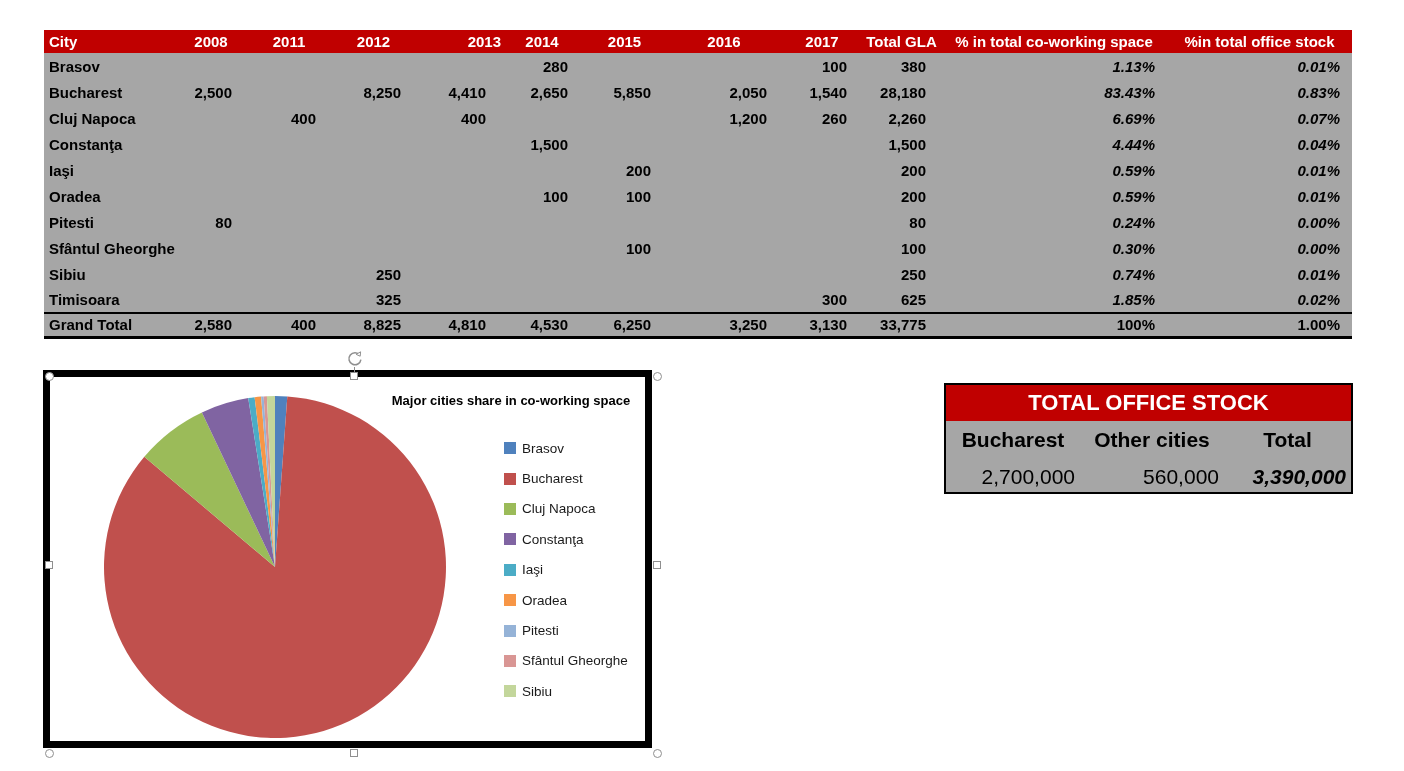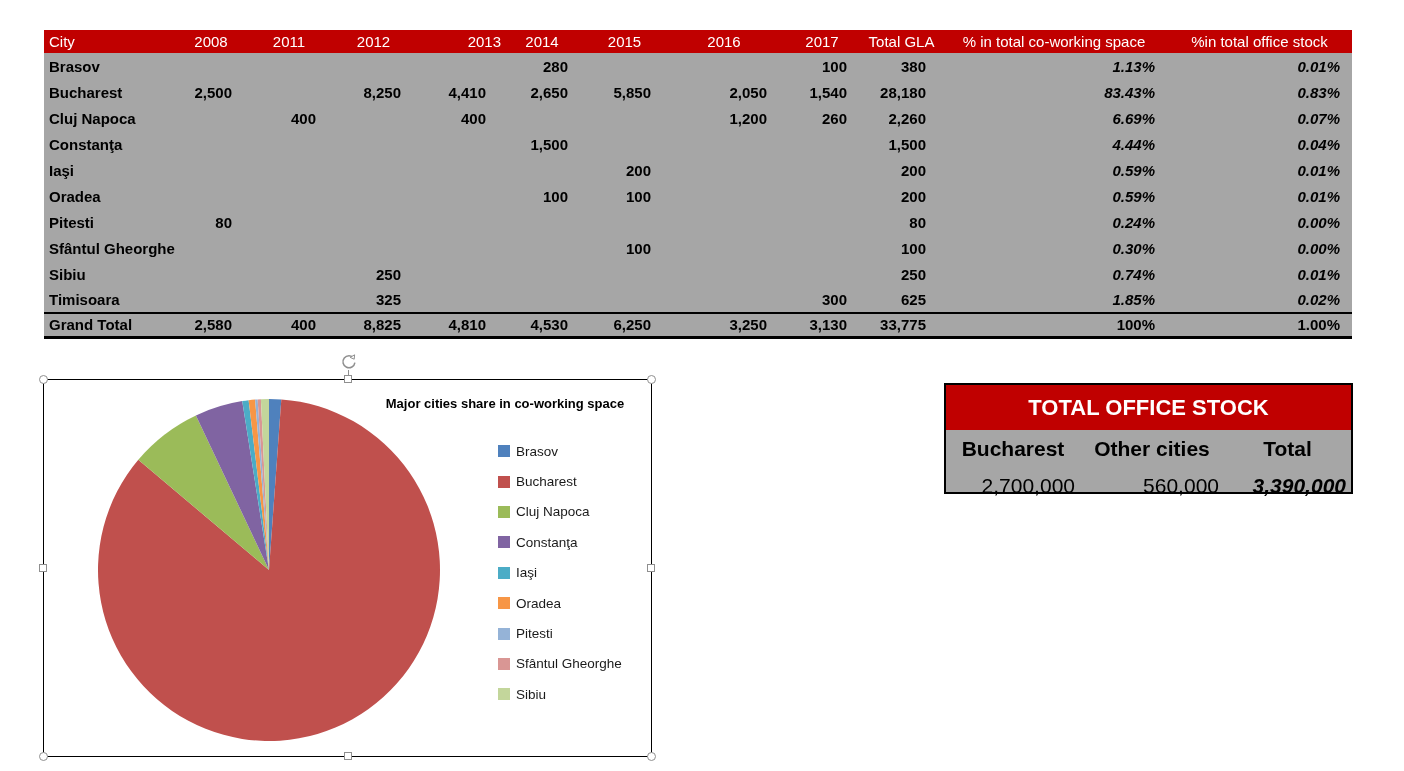--- a/index.html
+++ b/index.html
@@ -4,51 +4,51 @@
 <style>
   * { margin:0; padding:0; box-sizing:border-box; }
   html,body { width:1404px; height:771px; background:#ffffff; overflow:hidden;
               font-family:"Liberation Sans", sans-serif; }
   #stage { position:relative; width:1404px; height:771px; background:#ffffff; }
 
   
   #main-table { position:absolute; left:44px; top:30px; width:1308px;
                 border-collapse:collapse; table-layout:fixed; }
   #main-table th, #main-table td { overflow:hidden; white-space:nowrap; }
-  #main-table thead th { background:#C00000; color:#ffffff; font-weight:400;
+  #main-table thead th { background:#C00000; color:#ffffff; font-weight:700;
                          font-size:15px; height:23px; text-align:center; }
   #main-table thead th.c-city { text-align:left; padding-left:5px; }
   #main-table tbody td { background:#A6A6A6; color:#000000; font-weight:700;
                          font-size:15px; height:26px; }
   #main-table td.c-city { text-align:left; padding-left:5px; }
   #main-table td.c-num  { text-align:right; padding-right:15px; }
   #main-table td.c-pct  { text-align:right; padding-right:12px; font-style:italic; }
   #main-table tr.grand td { border-top:2px solid #000; border-bottom:3px solid #000;
                             height:24px; font-style:normal; }
 
   
-  #chart { position:absolute; left:43px; top:379px; width:609px; height:378px;
-           background:#ffffff; border:1px solid #000000; }
+  #chart { position:absolute; left:43px; top:370px; width:609px; height:378px;
+           background:#ffffff; border:7px solid #000000; }
   .handle { position:absolute; background:#ffffff; border:1px solid #8f8f8f; z-index:5; }
   .handle.circ { width:9px; height:9px; border-radius:50%; }
   .handle.sq   { width:8px; height:8px; }
   #rotate-grip { position:absolute; left:296px; top:-27px; width:18px; height:18px; }
   #rotate-stem { position:absolute; left:304px; top:-10px; width:1px; height:10px; background:#8f8f8f; }
   #chart-title { position:absolute; left:330px; top:16px; width:262px; text-align:center;
                  font-size:13px; font-weight:700; color:#000; }
   #pie-svg { position:absolute; left:54px; top:19px; }
   #legend { position:absolute; left:454px; top:56px; display:flex; flex-direction:column; }
   .legend-item { display:flex; align-items:center; height:30.4px; }
   .legend-swatch { width:12px; height:12px; margin-right:6px; flex:none; }
   .legend-label { font-size:13.5px; color:#1a1a1a; }
 
   
   #office { position:absolute; left:944px; top:383px; width:409px; height:111px;
             border:2px solid #000; background:#A6A6A6; }
-  #office-title { height:45px; background:#C00000; color:#fff; font-weight:700;
+  #office-title { height:36px; background:#C00000; color:#fff; font-weight:700;
                   font-size:22px; display:flex; align-items:center; justify-content:center; }
   .office-row { display:grid; grid-template-columns:134px 144px 127px; height:37px; }
   .office-cell { display:flex; align-items:center; }
   .office-head { font-weight:700; font-size:21px; color:#000; justify-content:center; }
   .office-val  { font-size:21px; color:#000; justify-content:flex-end; padding-right:5px; }
   .office-val.total { font-weight:700; font-style:italic; }
 </style>
 </head>
 <body>
 

